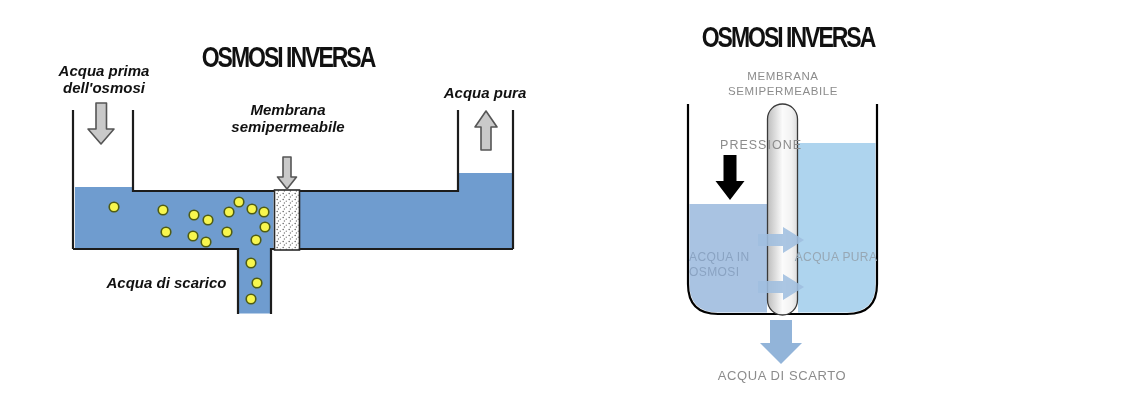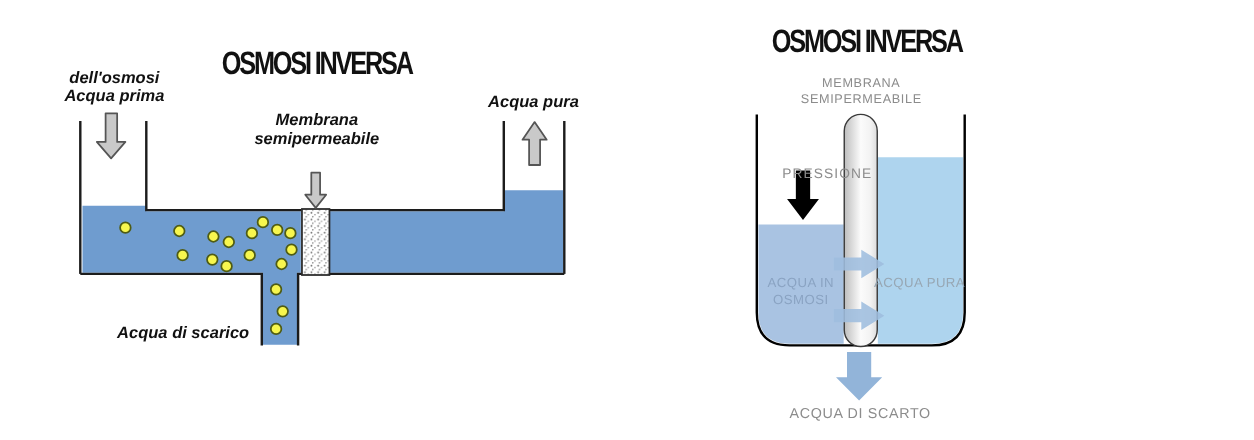--- a/index.html
+++ b/index.html
@@ -8,24 +8,24 @@
   svg{position:absolute;top:0;left:0;}
   .label{position:absolute;color:#111;}
   .diagram-title{position:absolute;width:210px;text-align:center;font-weight:bold;
                  font-size:23px;line-height:23px;letter-spacing:-2px;color:#111;
                  transform:scaleY(1.28);transform-origin:top center;white-space:nowrap;}
   .ital{font-style:italic;font-weight:bold;font-size:15px;line-height:17px;text-align:center;}
   .gray-caps{color:#8c8c8c;text-align:center;letter-spacing:0.6px;}
   .l-feed{left:48px;top:62px;width:112px;}
   .l-membrane{left:218px;top:101px;width:140px;}
   .l-pure{left:430px;top:84px;width:110px;}
-  .l-waste{left:103px;top:294px;width:127px;}
+  .l-waste{left:103px;top:274px;width:127px;}
   .r-membrane{left:703px;top:69px;width:160px;font-size:11.5px;line-height:15px;}
-  .r-pressure{left:702px;top:151px;width:100px;font-size:12.5px;letter-spacing:1px;text-align:center;}
-  .r-feed{left:689px;top:250px;width:78px;font-size:12px;line-height:15px;color:#8aa3c2;text-align:center;letter-spacing:0.4px;}
+  .r-pressure{left:702px;top:138px;width:100px;font-size:12.5px;letter-spacing:1px;text-align:right;}
+  .r-feed{left:689px;top:250px;width:78px;font-size:12px;line-height:15px;color:#8aa3c2;letter-spacing:0.4px;}
   .r-pure{left:786px;top:250px;width:100px;font-size:12px;color:#97a7b4;text-align:center;letter-spacing:0.4px;}
   .r-waste{left:712px;top:368px;width:140px;font-size:13px;}
 </style>
 </head>
 <body>
 
 <div id="canvas">
 
   <svg width="570" height="400" viewBox="0 0 570 400">
     <defs>
@@ -101,22 +101,22 @@
     </g>
 
     <path d="M153.5,155 H166.5 V181 H174.5 L160,200 L145.5,181 H153.5 Z" fill="#000000"></path>
 
     <path d="M200,320 H222 V343 H232 L211,364 L190,343 H200 Z" fill="#92b4d9"></path>
   </svg>
 
   <div class="diagram-title" style="left:183px;top:43px;">OSMOSI INVERSA</div>
 
   <div class="label ital l-feed">
+    <div>Acqua prima</div>
     <div>dell'osmosi</div>
-    <div>Acqua prima</div>
   </div>
 
   <div class="label ital l-membrane">
     <div>Membrana</div>
     <div>semipermeabile</div>
   </div>
 
   <div class="label ital l-pure">Acqua pura</div>
 
   <div class="label ital l-waste">Acqua di scarico</div>

